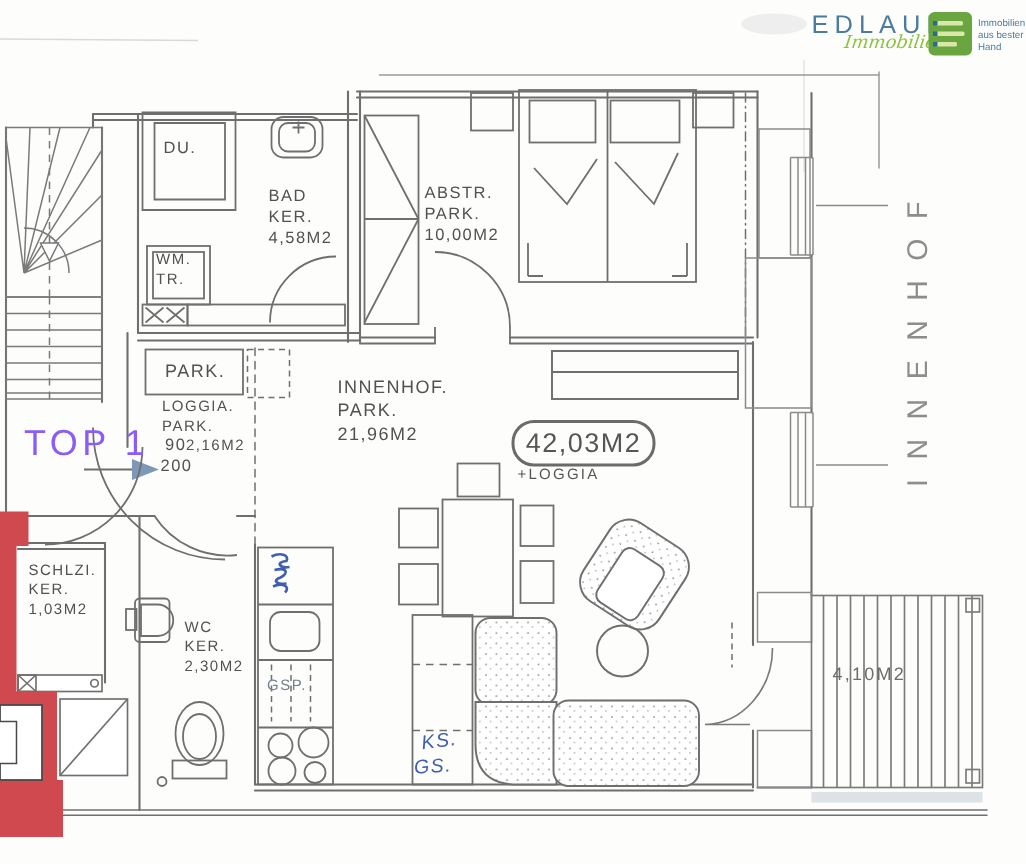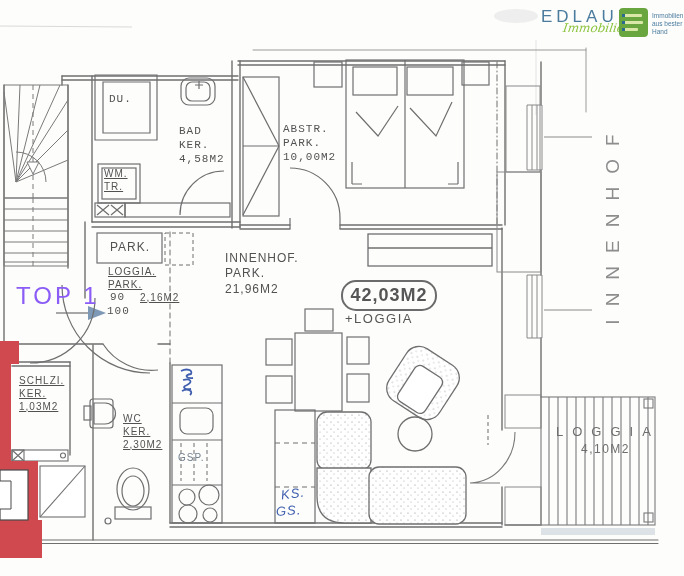--- a/index.html
+++ b/index.html
@@ -1,28 +1,28 @@
 <!DOCTYPE html>
 <html><head>
 <meta charset="utf-8">
 <style>
   html,body{margin:0;padding:0;background:#fff;}
   .canvas{position:relative;width:684px;height:576px;background:#fdfdfc;overflow:hidden;
           font-family:"Liberation Sans",sans-serif;}
   svg.plan{position:absolute;left:0;top:0;}
   .lbl{position:absolute;color:#525252;letter-spacing:1px;line-height:1.28;white-space:nowrap;
        font-family:"Liberation Sans",sans-serif;}
-  .sz10{font-size:10px;text-decoration:underline;} .sz11{font-size:11px;font-family:Liberation Mono, monospace;} .sz12{font-size:12px;} .sz13{font-size:13px;}
+  .sz10{font-size:10px;} .sz11{font-size:11px;} .sz12{font-size:12px;} .sz13{font-size:13px;}
   .top1{font-size:24px;color:#8b5cf6;letter-spacing:3px;font-weight:500;}
   .badge{position:absolute;left:341px;top:280px;width:92px;height:27px;border:2px solid #6b6b6b;
          border-radius:15px;display:flex;align-items:center;justify-content:center;
-         font-size:18px;color:#565656;letter-spacing:1px;font-weight:bold;}
-  .badge-suffix{position:absolute;left:345px;top:311px;font-size:13px;color:#565656;letter-spacing:1.5px;}
+         font-size:18px;color:#565656;letter-spacing:1px;}
+  .badge-suffix{position:absolute;left:345px;top:311px;font-size:10px;color:#565656;letter-spacing:1.5px;}
   .loggia-word{letter-spacing:9px;color:#6e6e6e;}
-  .loggia-area{letter-spacing:1.5px;color:#6e6e6e;margin-left:26px;}
+  .loggia-area{letter-spacing:1.5px;color:#6e6e6e;}
   .innenhof{position:absolute;left:482px;top:210px;width:266px;height:26px;
             transform:rotate(-90deg);transform-origin:center;
             font-size:19px;letter-spacing:13px;color:#8d8d8d;text-align:center;}
   .ink{color:#3f5fae;font-style:italic;}
   .gsp{color:#73818f;}
   
   .logo{position:absolute;left:533px;top:6px;width:150px;height:40px;}
   .logo-brand{position:absolute;left:8px;top:1px;font-size:17px;letter-spacing:4px;
               color:#4b7c9e;font-weight:400;}
   .logo-script{position:absolute;left:30px;top:15px;font-size:12px;color:#8bc43c;
@@ -229,26 +229,26 @@
   <div>ABSTR.</div>
   <div>PARK.</div>
   <div>10,00M2</div>
 </div>
 
 <div class="lbl sz12" style="left:110px;top:240px">PARK.</div>
 
 <div class="lbl sz10" style="left:108px;top:266px">
   <div>LOGGIA.</div>
   <div>PARK.</div>
-  <div style="margin-left:32px">2,16M2</div>
+  <div style="margin-left:16px">2,16M2</div>
 </div>
 
 <div class="lbl sz11" style="left:110px;top:290px">
   <div>90</div>
-  <div style="margin-left:-3px">100</div>
+  <div style="margin-left:-3px">200</div>
 </div>
 
 <div class="lbl top1" style="left:16px;top:281px">TOP 1</div>
 
 <div class="lbl sz12" style="left:225px;top:251px">
   <div>INNENHOF.</div>
   <div>PARK.</div>
   <div>21,96M2</div>
 </div>
 
@@ -265,21 +265,20 @@
   <div>WC</div>
   <div>KER.</div>
   <div>2,30M2</div>
 </div>
 
 <div class="lbl gsp" style="left:178px;top:452px;font-size:10px">GSP.</div>
 
 <div class="lbl ink sz13" style="left:281px;top:486px;transform:rotate(-7deg)">KS.</div>
 <div class="lbl ink sz13" style="left:276px;top:503px;transform:rotate(-4deg)">GS.</div>
 
-<div class="lbl sz13 loggia-word" style="left:556px;top:424px">LOGGIA</div>
 <div class="lbl sz12 loggia-area" style="left:555px;top:442px">4,10M2</div>
 
 <div class="innenhof">INNENHOF</div>
 
 <div class="logo">
   <div class="logo-brand">EDLAUER</div>
   <div class="logo-script">Immobilien</div>
   <div class="logo-icon">
     <div class="bar" style="top:6px;width:18px"></div>
     <div class="bar" style="top:13px;width:19px"></div>

